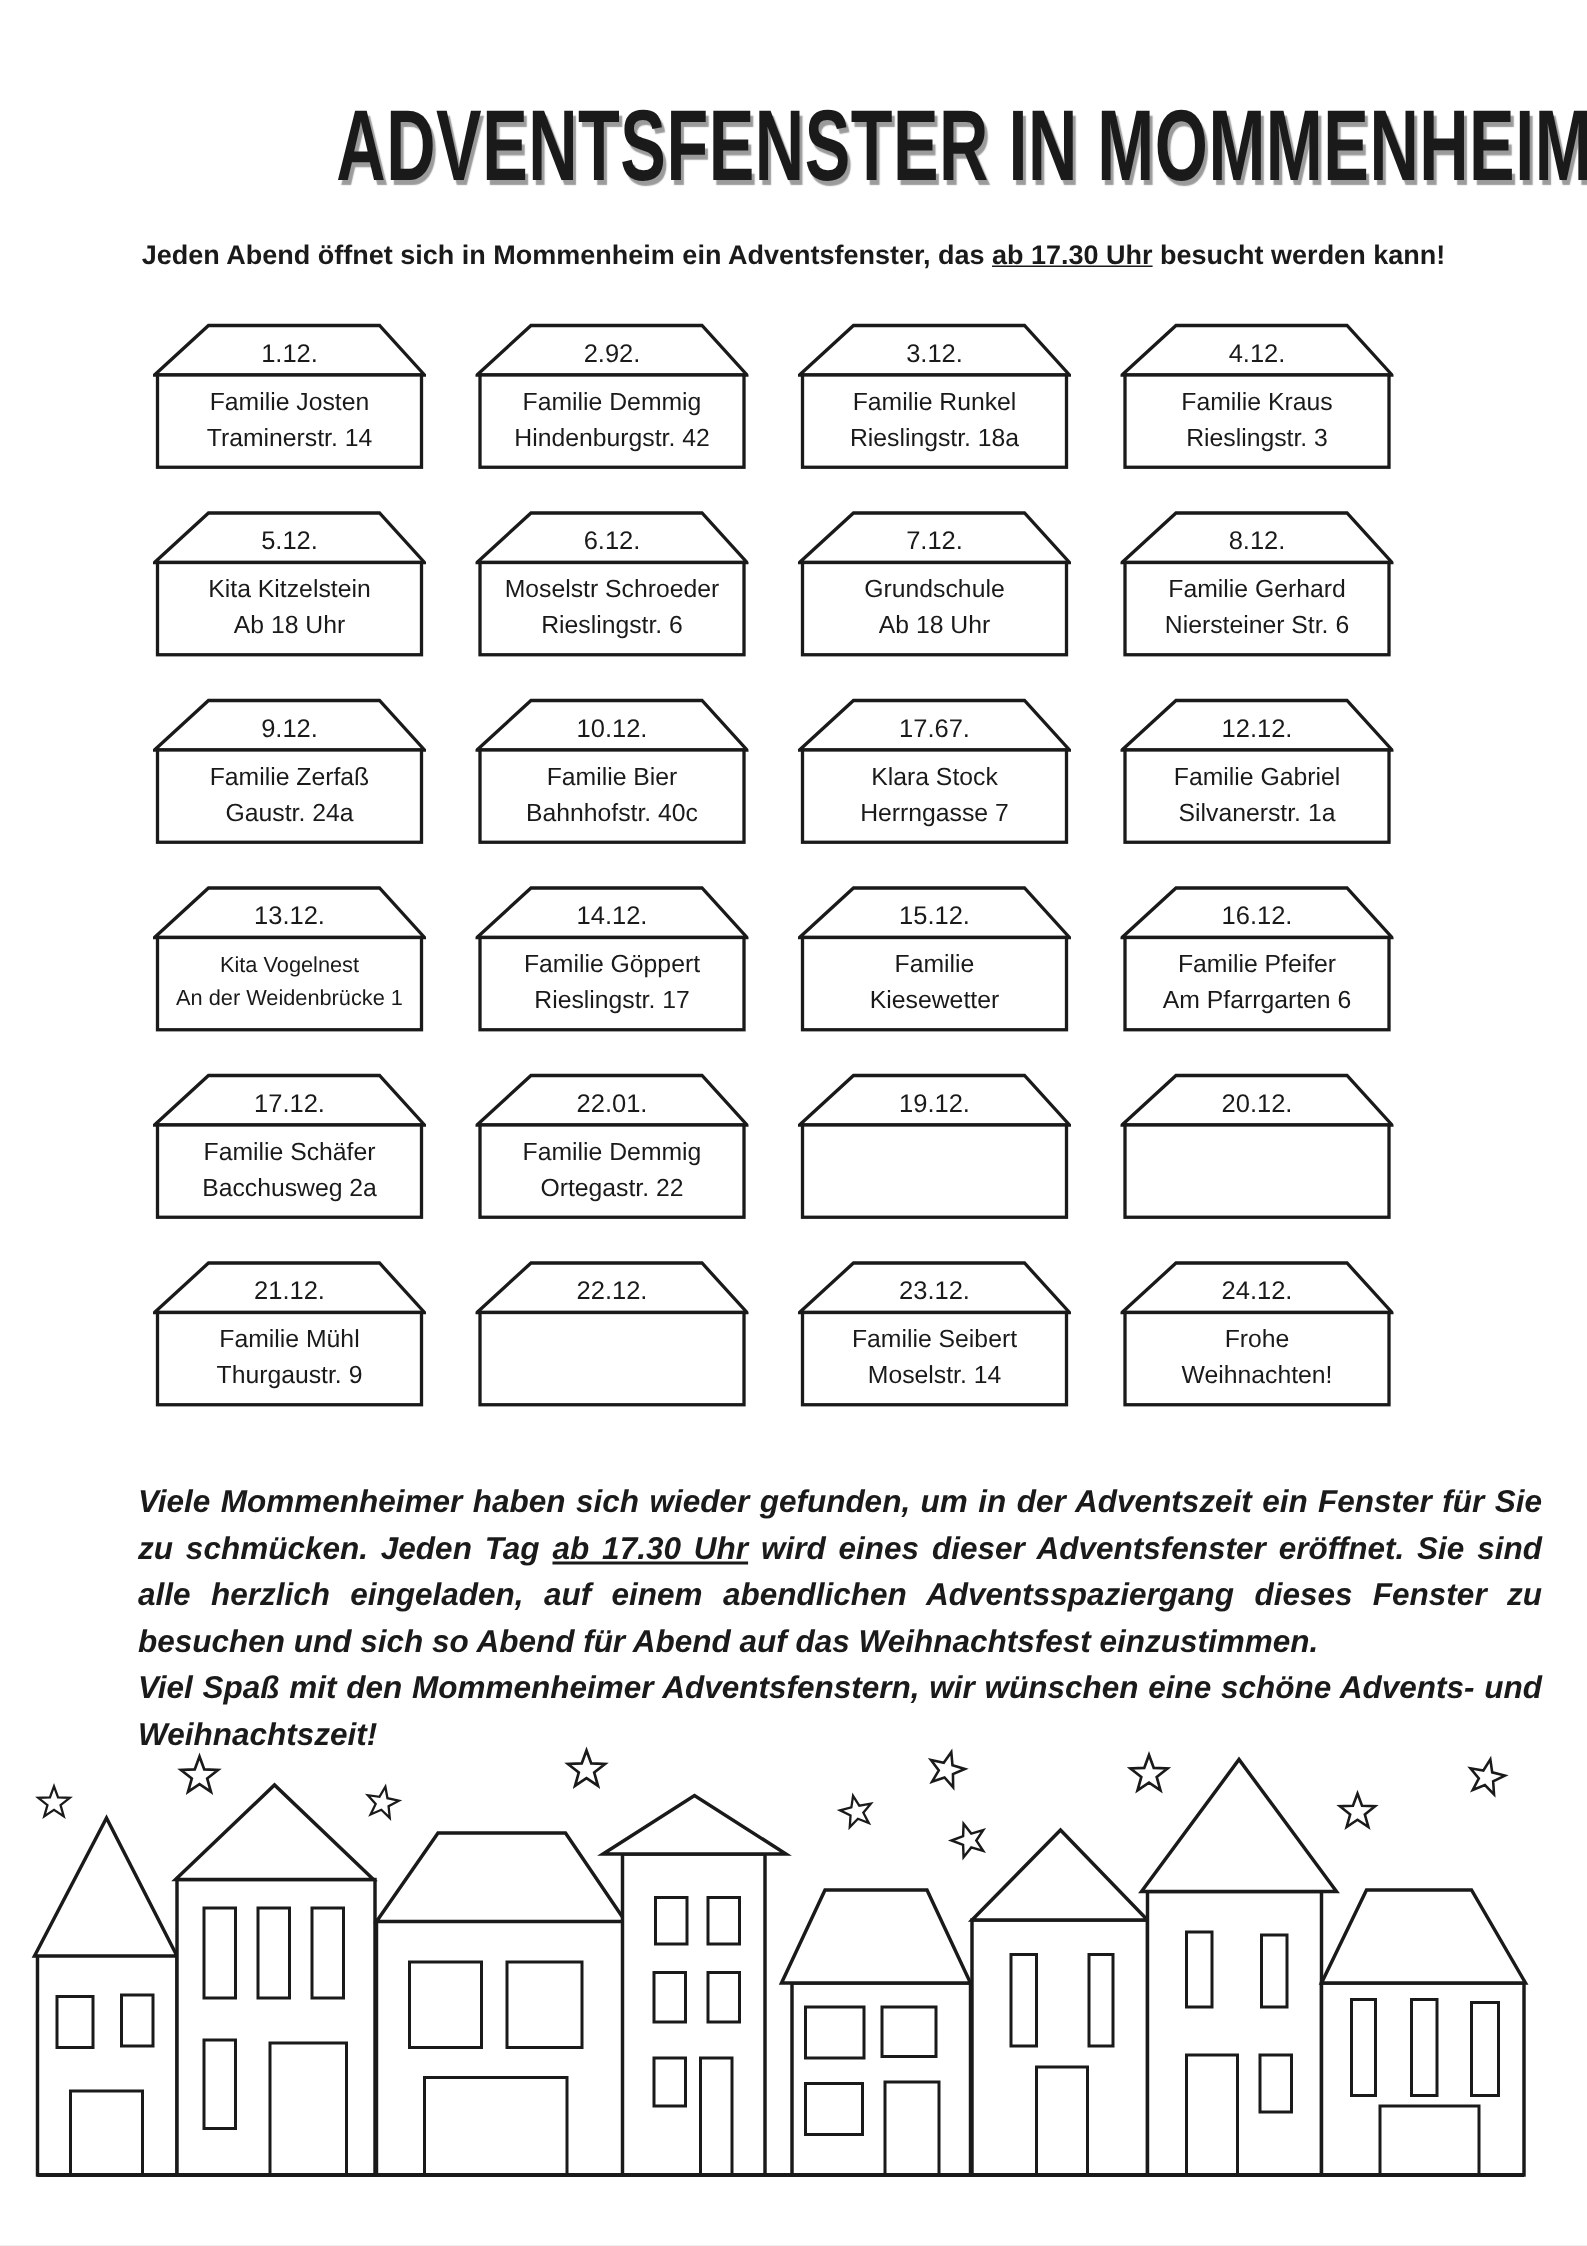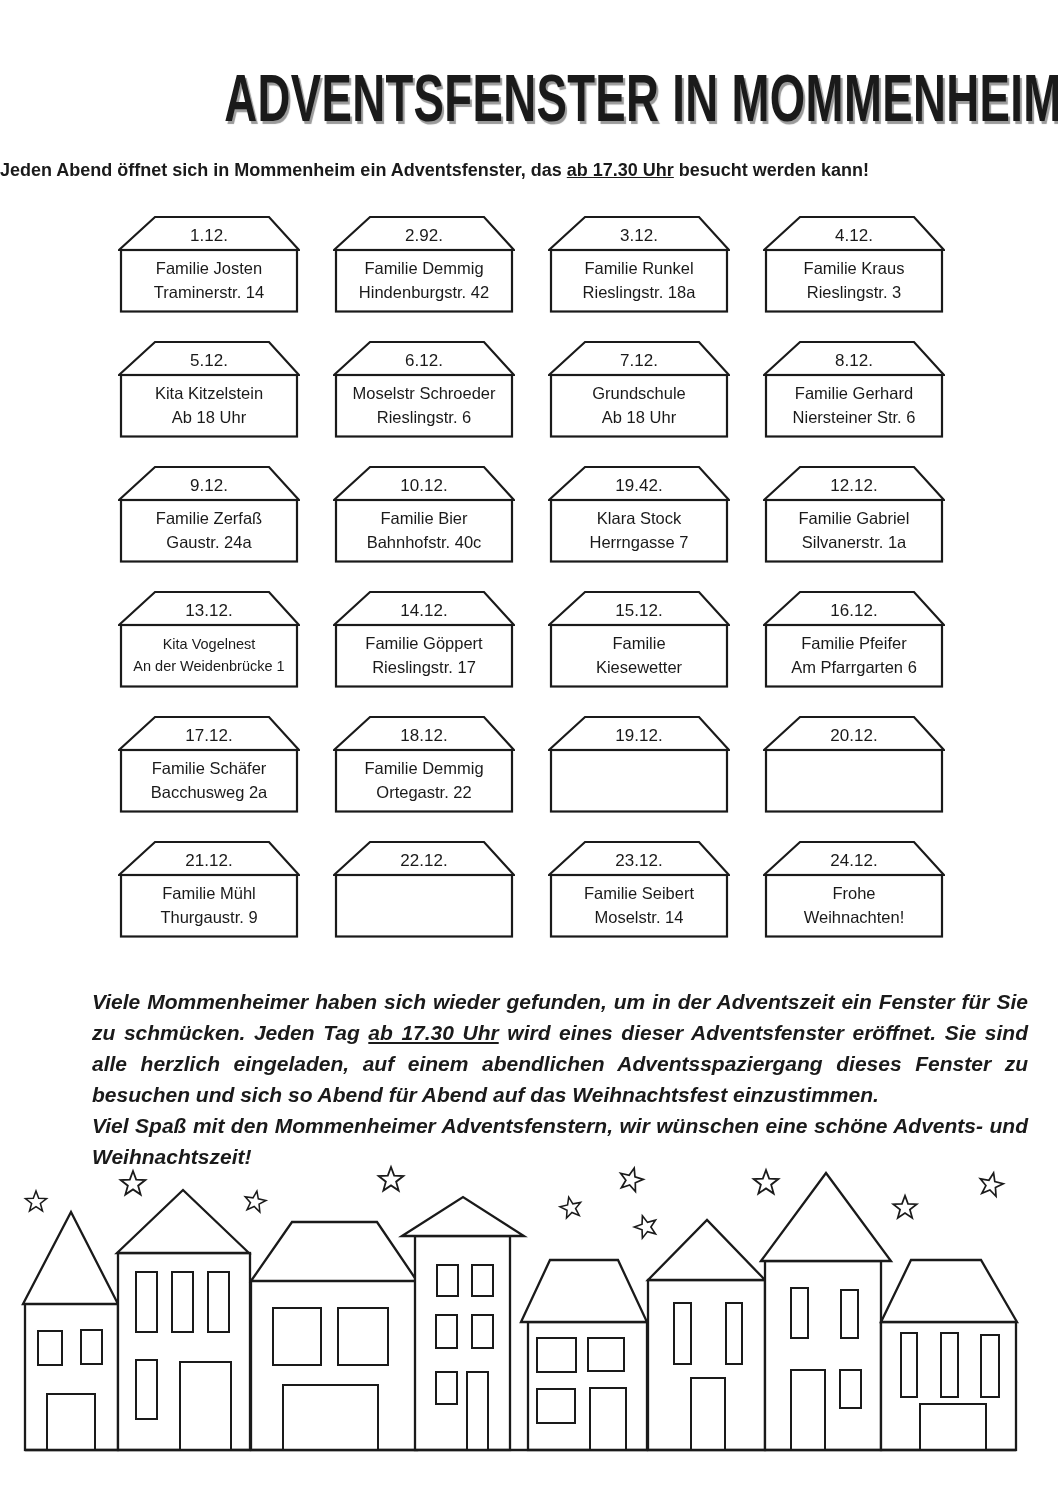--- a/index.html
+++ b/index.html
@@ -9,25 +9,25 @@
     background:var(--bg);color:var(--ink);
     font-family:"Liberation Sans","DejaVu Sans",sans-serif;
     overflow:hidden;
   }
   
   .title{position:absolute;top:64px;left:0;width:100%;margin:0;text-align:center;
     font-size:67px;line-height:67px;font-weight:700;white-space:nowrap;}
   .title-inner{display:inline-block;transform:scaleX(0.68);transform-origin:50% 50%;
     text-shadow:3px 3px 1px var(--shadow);letter-spacing:.5px;}
   
-  .subtitle{position:absolute;top:158px;left:0;width:100%;margin:0;
+  .subtitle{position:absolute;top:158px;left:0;width:100%;margin:0;text-align:center;
     font-weight:700;font-size:18px;line-height:24px;}
   .u{text-decoration:underline;}
   
-  .grid{position:absolute;left:118px;top:215px;
+  .grid{position:absolute;left:102px;top:215px;
     display:grid;grid-template-columns:repeat(4,182px);column-gap:33px;row-gap:27px;}
   .card{position:relative;width:182px;height:98px;}
   .hsvg{position:absolute;left:0;top:0;width:182px;height:98px;color:var(--ink);}
   .hsvg .roof,.hsvg .bodyr{fill:#fff;stroke:currentColor;stroke-width:2.2;}
   .card .date{position:absolute;top:11px;left:0;width:100%;text-align:center;
     font-size:17px;line-height:20px;}
   .card .lines{position:absolute;top:35px;left:3px;right:3px;height:61px;
     display:flex;flex-direction:column;justify-content:center;align-items:center;
     gap:4px;font-size:16.5px;line-height:1.2;white-space:nowrap;}
   .card.small .lines{font-size:14.5px;gap:5px;}
@@ -160,21 +160,21 @@
         <div class="lines">
           <div class="l1">Familie Bier</div>
           <div class="l2">Bahnhofstr. 40c</div>
         </div>
       </div>
       <div class="card">
         <svg class="hsvg" viewBox="0 0 182 98">
           <polygon class="roof" points="1,35 37,2 151,2 181,35"></polygon>
           <rect class="bodyr" x="3" y="35" width="176" height="61.5"></rect>
         </svg>
-        <div class="date">19.42.</div>
+        <div class="date">17.67.</div>
         <div class="lines">
           <div class="l1">Klara Stock</div>
           <div class="l2">Herrngasse 7</div>
         </div>
       </div>
       <div class="card">
         <svg class="hsvg" viewBox="0 0 182 98">
           <polygon class="roof" points="1,35 37,2 151,2 181,35"></polygon>
           <rect class="bodyr" x="3" y="35" width="176" height="61.5"></rect>
         </svg>
@@ -237,21 +237,21 @@
         <div class="lines">
           <div class="l1">Familie Schäfer</div>
           <div class="l2">Bacchusweg 2a</div>
         </div>
       </div>
       <div class="card">
         <svg class="hsvg" viewBox="0 0 182 98">
           <polygon class="roof" points="1,35 37,2 151,2 181,35"></polygon>
           <rect class="bodyr" x="3" y="35" width="176" height="61.5"></rect>
         </svg>
-        <div class="date">18.12.</div>
+        <div class="date">22.01.</div>
         <div class="lines">
           <div class="l1">Familie Demmig</div>
           <div class="l2">Ortegastr. 22</div>
         </div>
       </div>
       <div class="card">
         <svg class="hsvg" viewBox="0 0 182 98">
           <polygon class="roof" points="1,35 37,2 151,2 181,35"></polygon>
           <rect class="bodyr" x="3" y="35" width="176" height="61.5"></rect>
         </svg>

